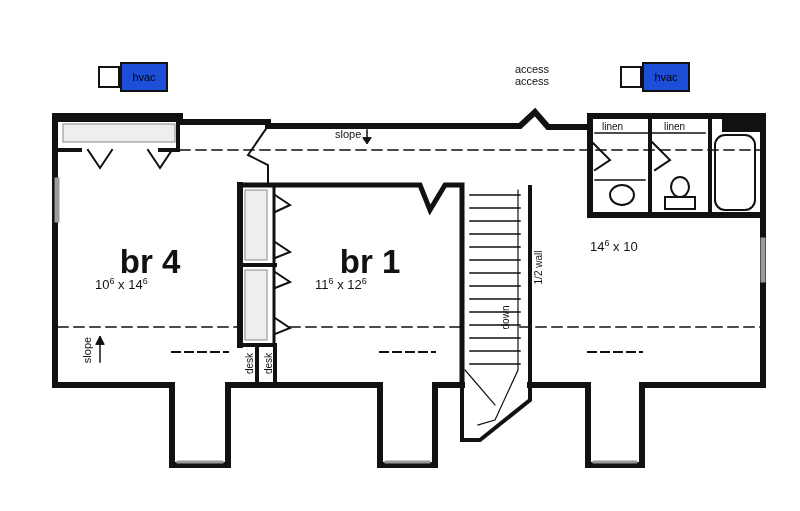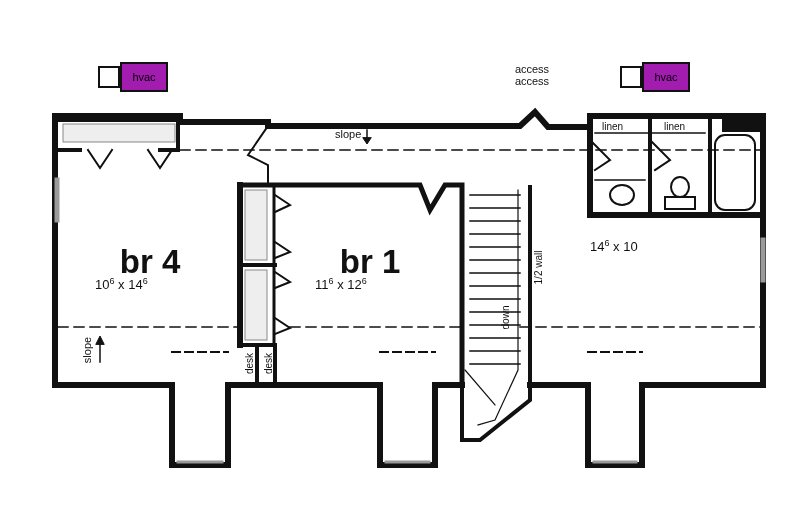--- a/index.html
+++ b/index.html
@@ -7,21 +7,21 @@
   svg { position: absolute; left: 0; top: 0; }
   .lbl { position: absolute; color: #111; font-family: "Liberation Sans", sans-serif; white-space: nowrap; }
   .room-name { font-weight: bold; font-size: 33px; line-height: 33px; text-align: center; }
   .room-dim { font-size: 13px; line-height: 14px; text-align: left; }
   .room-dim sup { font-size: 9px; vertical-align: 5px; line-height: 0; }
   .small { font-size: 11px; line-height: 12px; }
   .tiny { font-size: 10px; line-height: 11px; }
   .rot { transform: rotate(-90deg); transform-origin: center center; }
   .hvac { position: absolute; }
   .hvac .b1 { position: absolute; left: 0; top: 4px; width: 22px; height: 22px; border: 2px solid #111; background: #fff; box-sizing: border-box; }
-  .hvac .b2 { position: absolute; left: 22px; top: 0; width: 48px; height: 30px; border: 2px solid #111; background: #a21caf; box-sizing: border-box; display:flex; align-items:center; justify-content:center; font-size: 11px; }
+  .hvac .b2 { position: absolute; left: 22px; top: 0; width: 48px; height: 30px; border: 2px solid #111; background: #1d4ed8; box-sizing: border-box; display:flex; align-items:center; justify-content:center; font-size: 11px; }
 </style>
 </head>
 <body>
 
 <svg width="800" height="511" viewBox="0 0 800 511">
   <g fill="none" stroke="#111" stroke-linecap="square">
 
     <path d="M55 116 L180 116 L180 122 L268 122 L268 126 L520 126 L535 112 L548 127 L590 127" stroke-width="6"></path>
     <path d="M55 116 L55 385 L172 385" stroke-width="6"></path>
     <path d="M172 385 L172 465 L228 465 L228 385 L240 385" stroke-width="6"></path>

